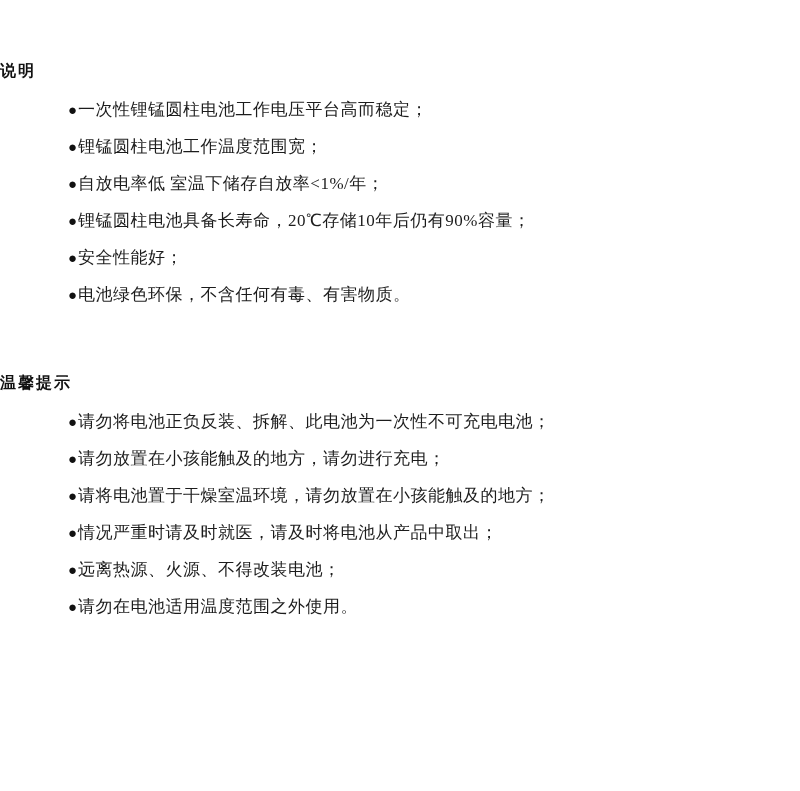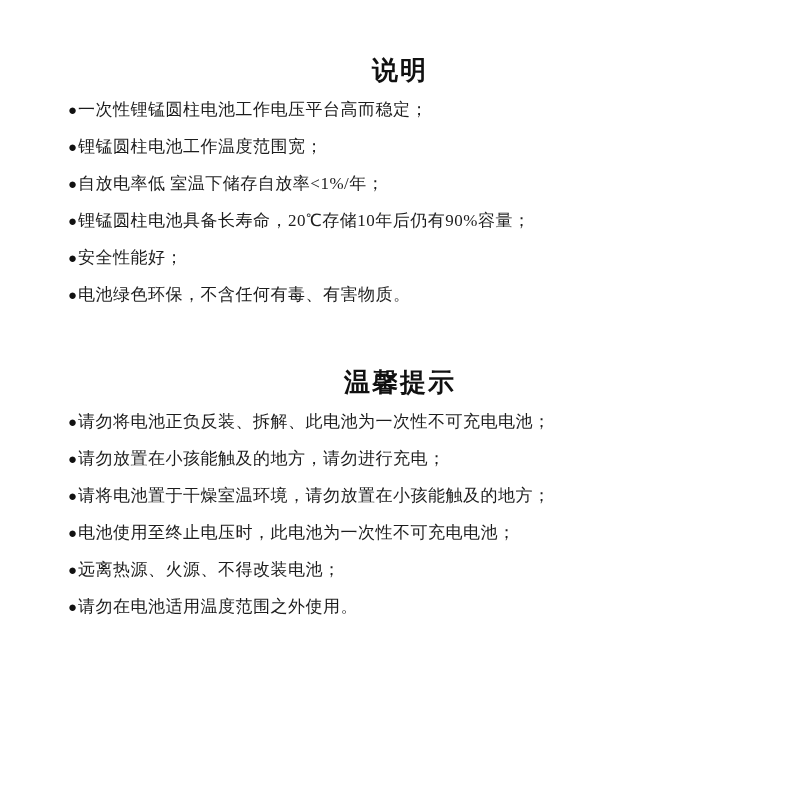--- a/index.html
+++ b/index.html
@@ -14,23 +14,23 @@
     color: #1c1c1c;
     overflow: hidden;
   }
   .page {
     width: 800px;
     height: 791px;
     background: #ffffff;
     box-sizing: border-box;
   }
   .section-title {
-    text-align: center;
+    text-align: left;
     font-weight: bold;
-    font-size: 26px;
+    font-size: 16px;
     line-height: 30px;
     letter-spacing: 2px;
     margin: 0;
     color: #111111;
   }
   #title-1 { margin: 56px 0 14px 0; }
   #title-2 { margin: 63px 0 14px 0; }
   .bullets {
     padding-left: 68px;
     padding-right: 50px;
@@ -67,18 +67,18 @@
     <p class="bullet-line"><span class="bullet-glyph">●</span><span class="bullet-text">安全性能好；</span></p>
     <p class="bullet-line"><span class="bullet-glyph">●</span><span class="bullet-text">电池绿色环保，不含任何有毒、有害物质。</span></p>
   </div>
 
   <h1 id="title-2" class="section-title">温馨提示</h1>
 
   <div class="bullets">
     <p class="bullet-line"><span class="bullet-glyph">●</span><span class="bullet-text">请勿将电池正负反装、拆解、此电池为一次性不可充电电池；</span></p>
     <p class="bullet-line"><span class="bullet-glyph">●</span><span class="bullet-text">请勿放置在小孩能触及的地方，请勿进行充电；</span></p>
     <p class="bullet-line"><span class="bullet-glyph">●</span><span class="bullet-text">请将电池置于干燥室温环境，请勿放置在小孩能触及的地方；</span></p>
-    <p class="bullet-line"><span class="bullet-glyph">●</span><span class="bullet-text">电池使用至终止电压时，此电池为一次性不可充电电池；</span></p>
+    <p class="bullet-line"><span class="bullet-glyph">●</span><span class="bullet-text">情况严重时请及时就医，请及时将电池从产品中取出；</span></p>
     <p class="bullet-line"><span class="bullet-glyph">●</span><span class="bullet-text">远离热源、火源、不得改装电池；</span></p>
     <p class="bullet-line"><span class="bullet-glyph">●</span><span class="bullet-text">请勿在电池适用温度范围之外使用。</span></p>
   </div>
 
 </div>
 
 </body></html>

